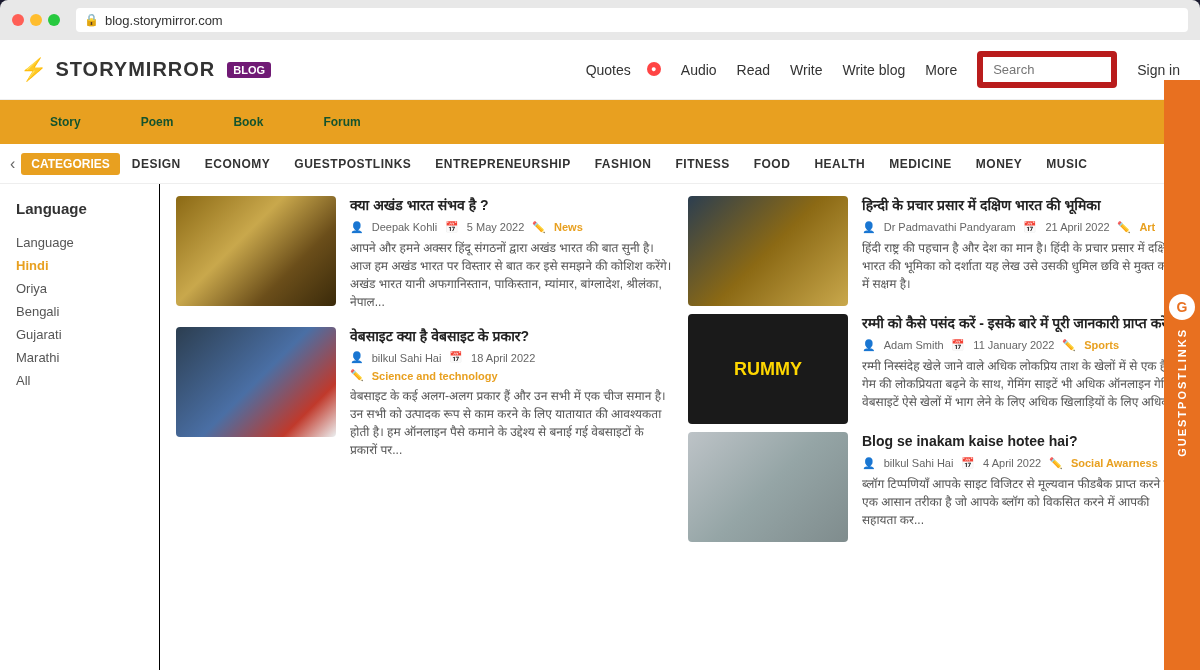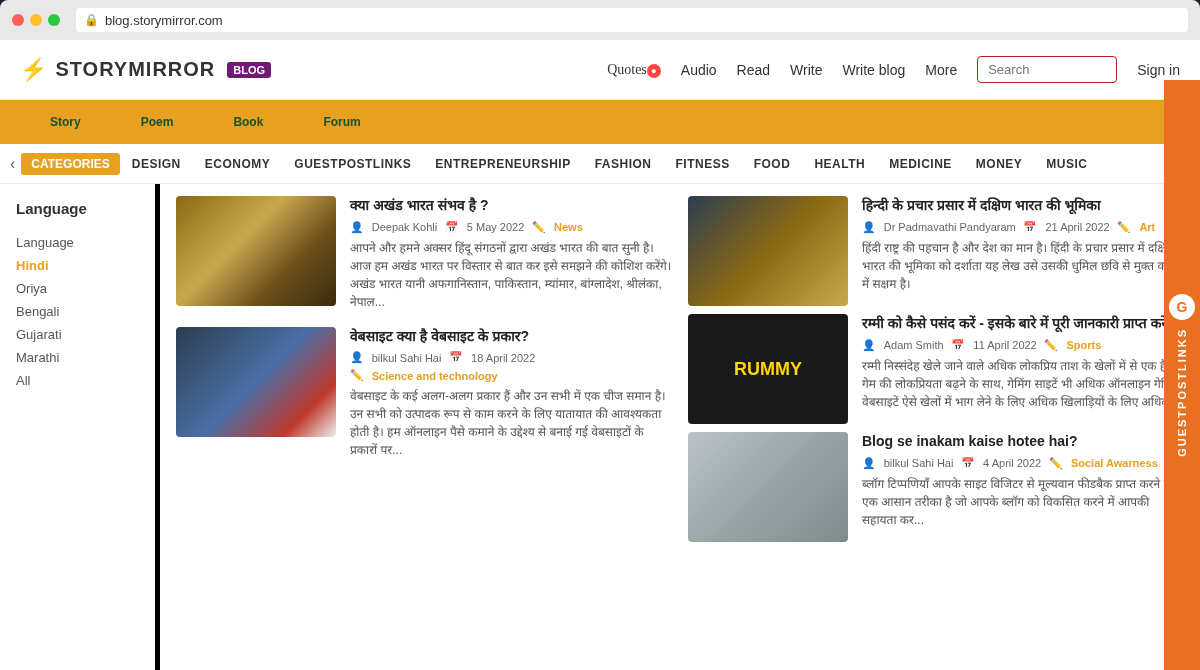--- a/index.html
+++ b/index.html
@@ -59,24 +59,24 @@
       background: #701a75;
       color: white;
       font-size: 11px;
       font-weight: bold;
       padding: 2px 6px;
       border-radius: 3px;
       margin-left: 4px;
     }
     .nav-links { display: flex; align-items: center; gap: 20px; }
     .nav-link { font-size: 14px; color: #333; text-decoration: none; cursor: pointer; }
-    .nav-link.quotes { display: flex; align-items: flex-end; gap: 0; font-family: Liberation Serif, serif; }
+    .nav-link.quotes { display: flex; align-items: flex-start; gap: 16px; }
     .quotes-badge { background: #ff4444; color: white; font-size: 9px; border-radius: 50%; width: 14px; height: 14px; display: flex; align-items: center; justify-content: center; }
     .search-box {
-      border: 1px solid #b91c1c;
+      border: 6px solid #b91c1c;
       border-radius: 4px;
       padding: 5px 10px;
       font-size: 13px;
       width: 140px;
       outline: none;
     }
     .sign-in-btn {
       background: none;
       border: none;
       font-size: 14px;
@@ -142,21 +142,21 @@
       display: flex;
       height: calc(670px - 40px - 60px - 44px - 40px);
       overflow: hidden;
     }
 
     
     .sidebar {
       width: 160px;
       flex-shrink: 0;
       padding: 16px 16px;
-      border-right: 5px solid #000000;
+      border-right: 1px solid #000000;
     }
     .sidebar-title { font-size: 15px; font-weight: bold; color: #333; margin-bottom: 14px; }
     .lang-item {
       font-size: 13px;
       color: #555;
       padding: 4px 0;
       cursor: pointer;
       display: block;
     }
     .lang-item.active { color: #e8a020; font-weight: bold; }
@@ -387,21 +387,21 @@
           <div class="article-card">
             <div class="article-thumb thumb-rummy">
               <span style="color:gold;font-size:18px;font-weight:bold;">RUMMY</span>
             </div>
             <div class="article-content">
               <div class="article-title">रम्मी को कैसे पसंद करें - इसके बारे में पूरी जानकारी प्राप्त करें</div>
               <div class="article-meta">
                 <span>👤</span>
                 <span>Adam Smith</span>
                 <span>📅</span>
-                <span>11 April 2022</span>
+                <span>11 January 2022</span>
                 <span>✏️</span>
                 <span class="meta-tag sports">Sports</span>
               </div>
               <div class="article-excerpt">रम्मी निस्संदेह खेले जाने वाले अधिक लोकप्रिय ताश के खेलों में से एक है। गेम की लोकप्रियता बढ़ने के साथ, गेमिंग साइटें भी अधिक ऑनलाइन गेमिंग वेबसाइटें ऐसे खेलों में भाग लेने के लिए अधिक खिलाड़ियों के लिए अधिक...</div>
             </div>
           </div>
 
           <div class="article-card">
             <div class="article-thumb thumb-typing"></div>
             <div class="article-content">

